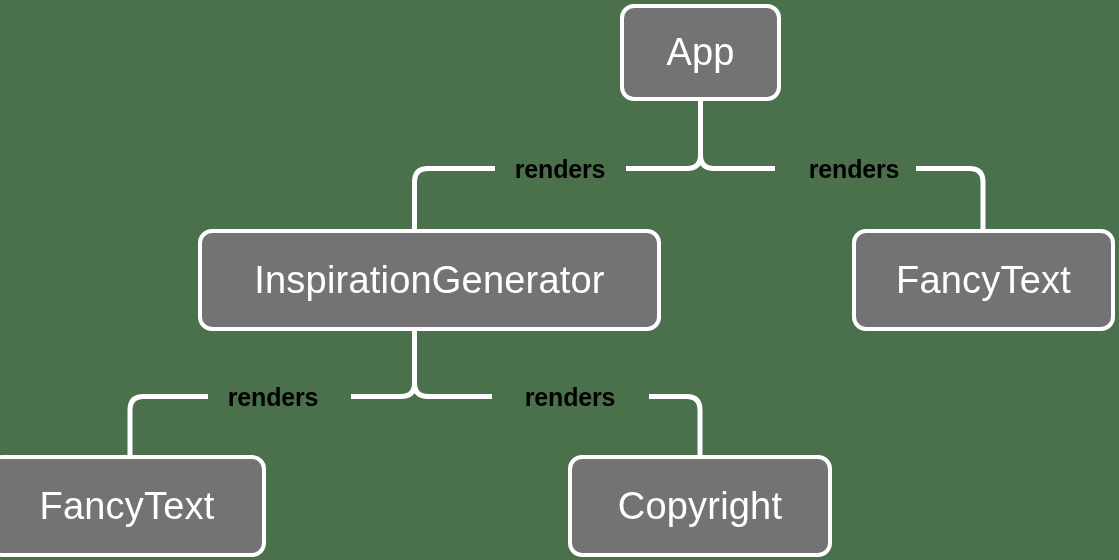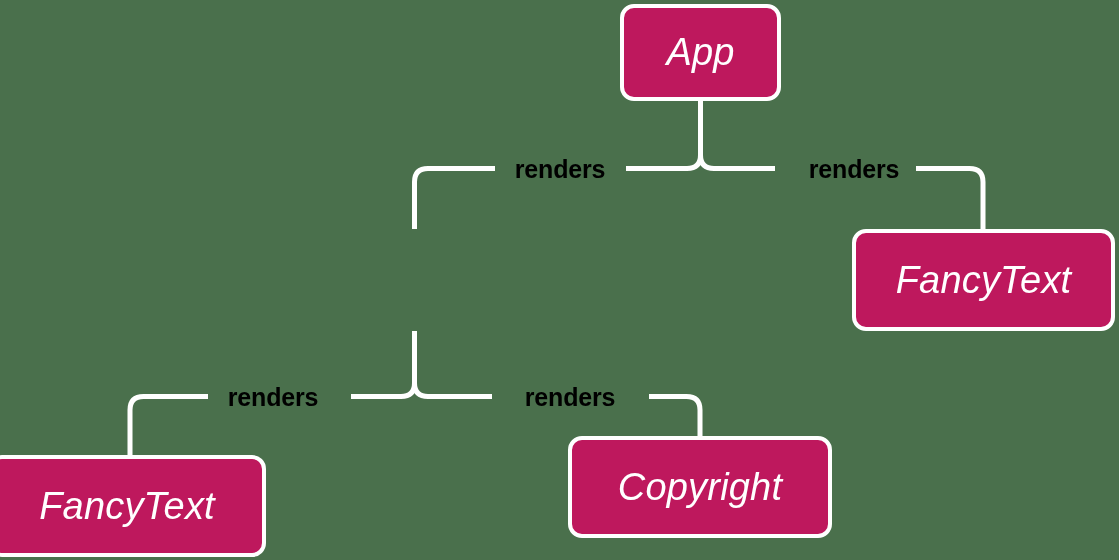--- a/index.html
+++ b/index.html
@@ -22,30 +22,29 @@
   #connector-layer {
     position: absolute;
     left: 0;
     top: 0;
     width: 1119px;
     height: 560px;
   }
   .node-box {
     position: absolute;
     box-sizing: border-box;
-    background: #be185d;
+    background: #737373;
     border: 4px solid #ffffff;
     border-radius: 14px;
     display: flex;
     align-items: center;
     justify-content: center;
     color: #ffffff;
     letter-spacing: 0.2px;
     white-space: nowrap;
-    font-style: italic;
   }
   .node-label {
     color: #ffffff;
     font-weight: 400;
   }
   .edge-label {
     position: absolute;
     color: #000000;
     font-size: 25px;
     font-weight: 600;
@@ -79,21 +78,21 @@
   }
   #node-fancytext-bottom {
     left: -12px;
     top: 455px;
     width: 278px;
     height: 102px;
     font-size: 38px;
   }
   #node-copyright {
     left: 568px;
-    top: 436px;
+    top: 455px;
     width: 264px;
     height: 102px;
     font-size: 38px;
   }
 </style>
 </head>
 <body>
 
 <div id="diagram-root">
 
@@ -123,20 +122,23 @@
   <div class="edge-label" style="left:854px; top:169px;">renders</div>
 
   <div class="edge-label" style="left:273px; top:397px;">renders</div>
 
   <div class="edge-label" style="left:570px; top:397px;">renders</div>
 
   <div class="node-box" id="node-app">
     <span class="node-label">App</span>
   </div>
 
+  <div class="node-box" id="node-inspiration-generator">
+    <span class="node-label">InspirationGenerator</span>
+  </div>
 
   <div class="node-box" id="node-fancytext-right">
     <span class="node-label">FancyText</span>
   </div>
 
   <div class="node-box" id="node-fancytext-bottom">
     <span class="node-label">FancyText</span>
   </div>
 
   <div class="node-box" id="node-copyright">

